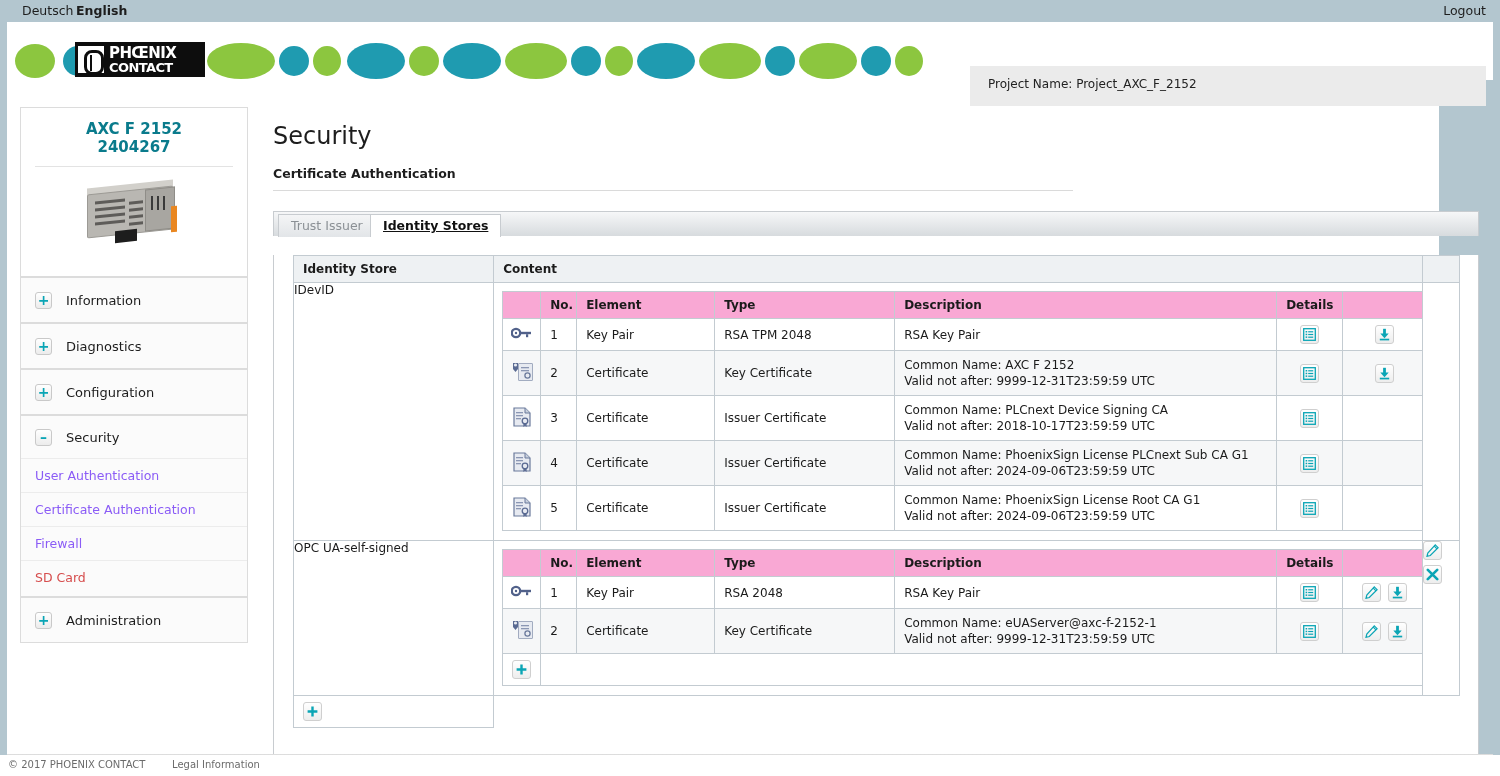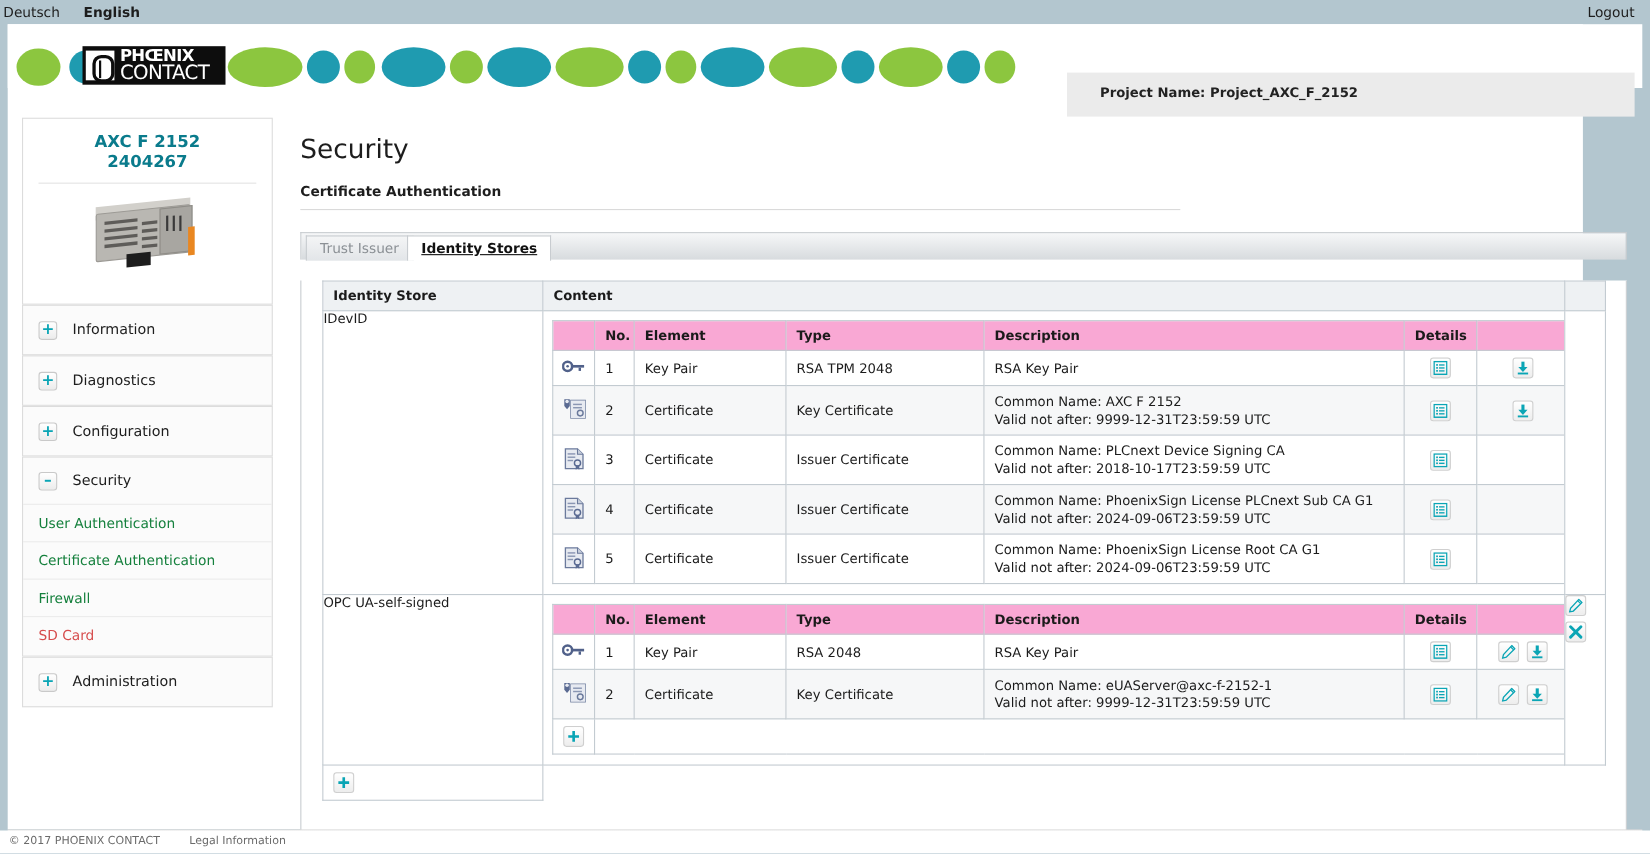--- a/index.html
+++ b/index.html
@@ -16,21 +16,21 @@
 
   
   .langbar {
     position: absolute; left: 0; top: 0; width: 1500px; height: 22px;
     background: #b3c6cf;
   }
   .langbar .lang {
     position: absolute; top: 3px; font-size: 12.5px; color: #1d1d1d;
     cursor: pointer;
   }
-  .lang-de { left: 3px; font-weight: normal; }
+  .lang-de { left: 22px; font-weight: normal; }
   .lang-en { left: 76px; font-weight: bold; }
   .logout { position: absolute; right: 14px; top: 3px; font-size: 12.5px; color:#1d1d1d; cursor:pointer;}
 
   
   .shell {
     position: absolute; left: 7px; top: 22px;
     width: 1432px; height: 732px;
     background: #ffffff;
   }
 
@@ -53,28 +53,28 @@
   .logo-mark::before{
     content:""; position:absolute; left:6px; top:4px; width:14px;height:19px;
     border:3px solid #0d0d0d; border-radius:8px 8px 8px 8px;
   }
   .logo-mark::after{
     content:""; position:absolute; left:12px; top:9px; width:2px; height:16px;
     background:#0d0d0d;
   }
   .logo-text { margin-left: 30px; line-height: 1.0; }
   .logo-text .l1 { font-size: 15px; font-weight: bold; letter-spacing: -0.6px; font-family:"DejaVu Sans","Liberation Sans",sans-serif;}
-  .logo-text .l2 { font-size: 18px; font-weight: normal; letter-spacing: -0.6px; }
+  .logo-text .l2 { font-size: 13px; font-weight: bold; letter-spacing: -0.6px; }
 
   
   .projbox {
     position: absolute; left: 963px; top: 44px; width: 516px; height: 40px;
     background: #ebebeb; border: 0; font-size: 12px; color: #222;
   }
-  .projbox .pname { position: absolute; left: 30px; top: 11px; font-weight: bold; }
+  .projbox .pname { position: absolute; left: 18px; top: 11px; }
 
   
   .sidebar { position: absolute; left: 13px; top: 85px; width: 228px; }
   .card {
     background: #fbfbfb; border: 1px solid #dcdcdc;
   }
   .devcard { background:#ffffff; height: 170px; position: relative; }
   .devtitle {
     text-align: center; color: #0a7b8c; font-size: 15px; font-weight: bold;
     padding-top: 12px; line-height: 18px;
@@ -102,21 +102,21 @@
   .pm {
     width: 17px; height: 17px; border: 1px solid #c9c9c9; border-radius: 3px;
     background: linear-gradient(#ffffff,#ececec);
     display:inline-flex; align-items:center; justify-content:center;
     color: #0aa5b5; font-weight: bold; font-size: 14px; line-height: 1;
     margin-right: 14px; flex: 0 0 auto;
   }
   .navitem.expanded { height: 42px; }
   .sublist { border-top: 0; padding-bottom: 2px; }
   .sublink {
-    display: block; color: #15803d; font-size: 12.5px;
+    display: block; color: #8b5cf6; font-size: 12.5px;
     padding: 9px 0 9px 14px; border-top: 1px solid #ececec;
     cursor: pointer; text-decoration: none;
   }
   .sublink.active { color: #d64d4d; }
 
   
   .main { position: absolute; left: 258px; top: 85px; width: 1215px; }
   .page-title { font-size: 24px; font-weight: normal; color: #1d1d1d; margin: 15px 0 0 8px;
                 font-family:"DejaVu Sans","Liberation Sans",sans-serif; }
   .section-title { font-size: 12.5px; font-weight: bold; color: #1d1d1d; margin: 16px 0 0 8px; }

